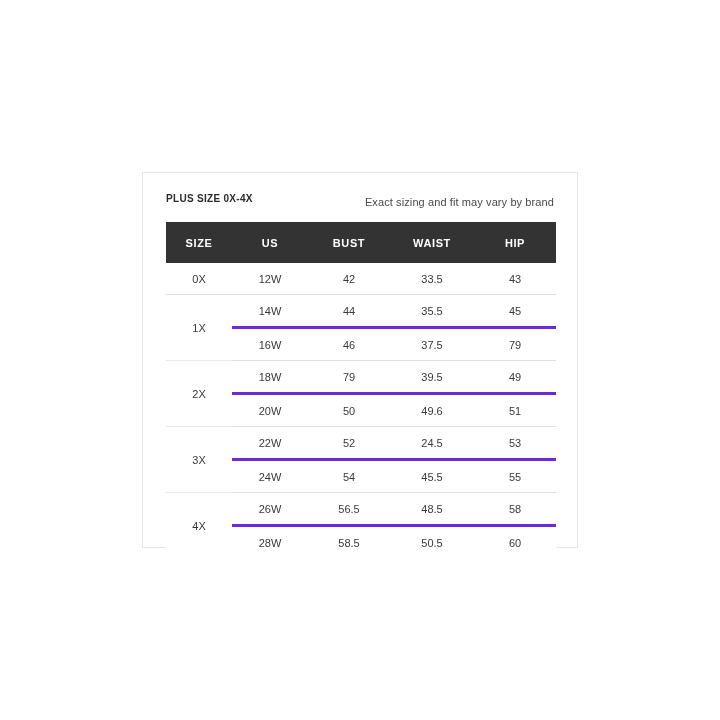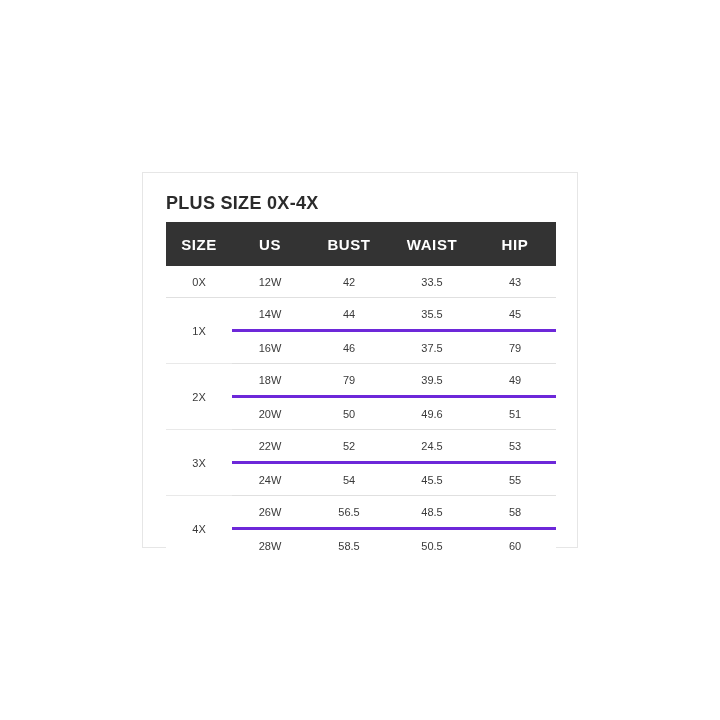--- a/index.html
+++ b/index.html
@@ -30,21 +30,21 @@
     position: absolute;
     left: 23px;
     top: 20px;
     right: 23px;
     height: 24px;
   }
   .title {
     position: absolute;
     left: 0;
     top: 0;
-    font-size: 18px;
+    font-size: 10px;
     font-weight: bold;
     color: #2b2b2b;
     letter-spacing: 0.3px;
   }
   .subtitle {
     position: absolute;
     right: 0;
     top: 3px;
     font-size: 11px;
     color: #4a4a4a;
@@ -54,25 +54,25 @@
     position: absolute;
     left: 23px;
     top: 49px;
     width: 390px;
     border-collapse: collapse;
     table-layout: fixed;
   }
   table.size-table thead th {
     background: #333333;
     color: #ffffff;
-    font-size: 15px;
+    font-size: 11px;
     font-weight: bold;
     letter-spacing: 0.6px;
-    height: 28px;
-    padding: 8px;
+    height: 41px;
+    padding: 0;
     text-align: center;
     vertical-align: middle;
   }
   table.size-table tbody td {
     height: 31px;
     padding: 0;
     text-align: center;
     vertical-align: middle;
     font-size: 11px;
     color: #3a3a3a;
@@ -101,20 +101,21 @@
   col.c-hip { width: 82px; }
 </style>
 </head>
 <body>
 
 <div id="root">
   <div class="card">
 
     <div class="card-header">
       <div class="title">PLUS SIZE 0X-4X</div>
+      <div class="subtitle">Exact sizing and fit may vary by brand</div>
     </div>
 
     <table class="size-table">
       <colgroup>
         <col class="c-size">
         <col class="c-us">
         <col class="c-bust">
         <col class="c-waist">
         <col class="c-hip">
       </colgroup>

